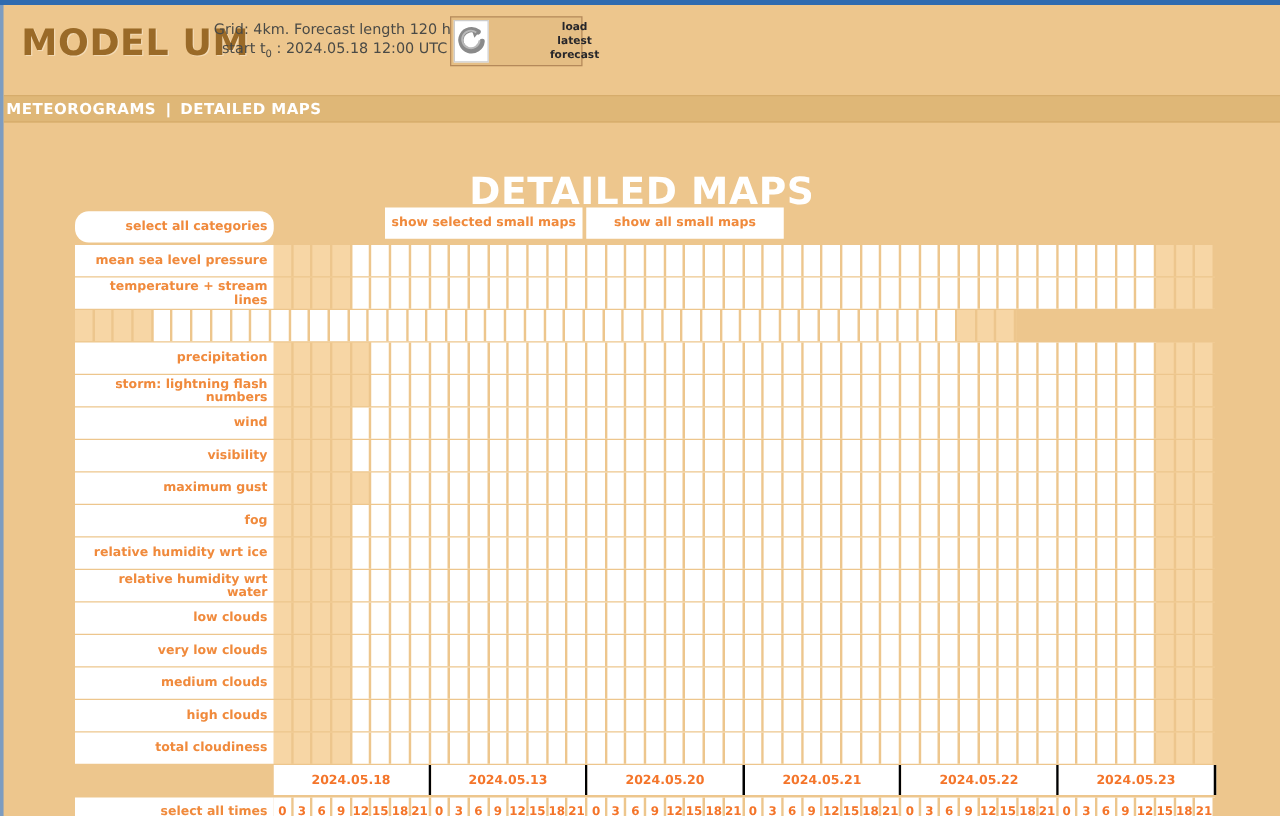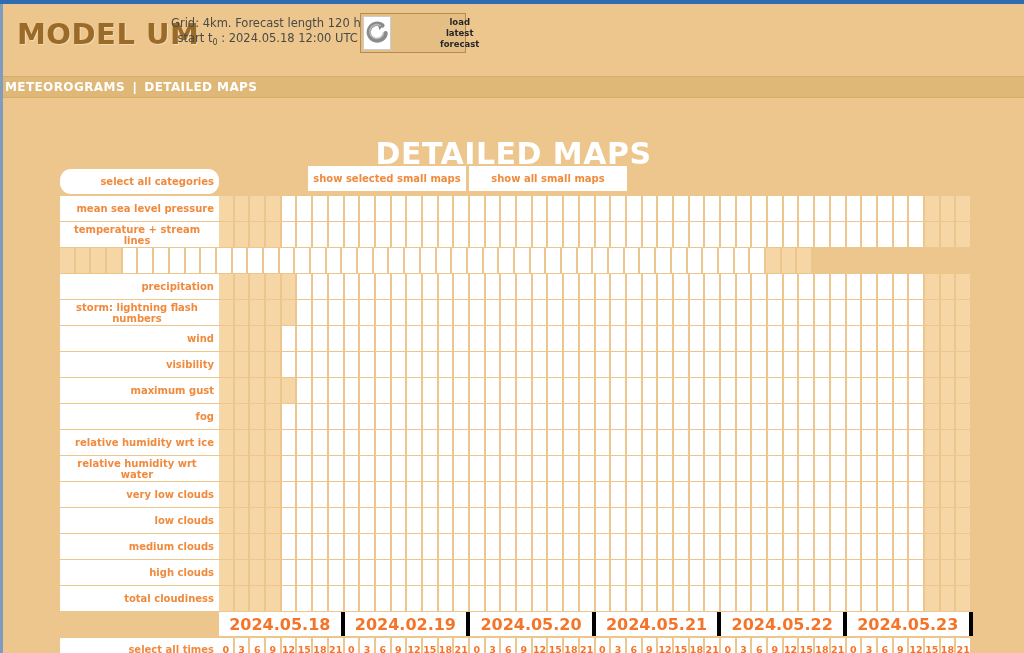--- a/index.html
+++ b/index.html
@@ -154,21 +154,21 @@
   }
 
   
   .cat-row {
     position: relative;
     height: 25px;
     margin-bottom: 1px;
     display: flex;
   }
   .cat-row .label-cell {
-    width: 159px; height: 25px; flex: none; text-align: center;
+    width: 159px; height: 25px; flex: none;
   }
   .cells {
     display: flex;
     margin-left: 0px;
     height: 25px;
   }
   .cell {
     width: 15.7px;
     height: 25px;
     border-right: 2px solid #edc68d;
@@ -180,23 +180,23 @@
   
   #date-row {
     position: relative;
     height: 24px;
     margin-top: 1px;
     margin-left: 159px;
     display: flex;
   }
   .date-cell {
     background: #ffffff;
-    border-right: 4px solid #000000;
+    border-right: 2px solid #000000;
     color: #f4752a;
-    font-size: 16px;
+    font-size: 10px;
     font-weight: bold;
     display: flex; align-items: center; justify-content: center;
     flex: none;
     font-family: "DejaVu Sans", sans-serif;
   }
 
   
   #time-row {
     position: relative;
     height: 23px;
@@ -840,74 +840,74 @@
             <div class="cell on"></div>
             <div class="cell on"></div>
             <div class="cell on"></div>
             <div class="cell on"></div>
             <div class="cell off"></div>
             <div class="cell off"></div>
             <div class="cell off"></div>
           </div>
         </div>
         <div class="cat-row">
+          <div class="label-cell">low clouds</div>
+          <div class="cells">
+            <div class="cell off"></div>
+            <div class="cell off"></div>
+            <div class="cell off"></div>
+            <div class="cell off"></div>
+            <div class="cell on"></div>
+            <div class="cell on"></div>
+            <div class="cell on"></div>
+            <div class="cell on"></div>
+            <div class="cell on"></div>
+            <div class="cell on"></div>
+            <div class="cell on"></div>
+            <div class="cell on"></div>
+            <div class="cell on"></div>
+            <div class="cell on"></div>
+            <div class="cell on"></div>
+            <div class="cell on"></div>
+            <div class="cell on"></div>
+            <div class="cell on"></div>
+            <div class="cell on"></div>
+            <div class="cell on"></div>
+            <div class="cell on"></div>
+            <div class="cell on"></div>
+            <div class="cell on"></div>
+            <div class="cell on"></div>
+            <div class="cell on"></div>
+            <div class="cell on"></div>
+            <div class="cell on"></div>
+            <div class="cell on"></div>
+            <div class="cell on"></div>
+            <div class="cell on"></div>
+            <div class="cell on"></div>
+            <div class="cell on"></div>
+            <div class="cell on"></div>
+            <div class="cell on"></div>
+            <div class="cell on"></div>
+            <div class="cell on"></div>
+            <div class="cell on"></div>
+            <div class="cell on"></div>
+            <div class="cell on"></div>
+            <div class="cell on"></div>
+            <div class="cell on"></div>
+            <div class="cell on"></div>
+            <div class="cell on"></div>
+            <div class="cell on"></div>
+            <div class="cell on"></div>
+            <div class="cell off"></div>
+            <div class="cell off"></div>
+            <div class="cell off"></div>
+          </div>
+        </div>
+        <div class="cat-row">
           <div class="label-cell">very low clouds</div>
-          <div class="cells">
-            <div class="cell off"></div>
-            <div class="cell off"></div>
-            <div class="cell off"></div>
-            <div class="cell off"></div>
-            <div class="cell on"></div>
-            <div class="cell on"></div>
-            <div class="cell on"></div>
-            <div class="cell on"></div>
-            <div class="cell on"></div>
-            <div class="cell on"></div>
-            <div class="cell on"></div>
-            <div class="cell on"></div>
-            <div class="cell on"></div>
-            <div class="cell on"></div>
-            <div class="cell on"></div>
-            <div class="cell on"></div>
-            <div class="cell on"></div>
-            <div class="cell on"></div>
-            <div class="cell on"></div>
-            <div class="cell on"></div>
-            <div class="cell on"></div>
-            <div class="cell on"></div>
-            <div class="cell on"></div>
-            <div class="cell on"></div>
-            <div class="cell on"></div>
-            <div class="cell on"></div>
-            <div class="cell on"></div>
-            <div class="cell on"></div>
-            <div class="cell on"></div>
-            <div class="cell on"></div>
-            <div class="cell on"></div>
-            <div class="cell on"></div>
-            <div class="cell on"></div>
-            <div class="cell on"></div>
-            <div class="cell on"></div>
-            <div class="cell on"></div>
-            <div class="cell on"></div>
-            <div class="cell on"></div>
-            <div class="cell on"></div>
-            <div class="cell on"></div>
-            <div class="cell on"></div>
-            <div class="cell on"></div>
-            <div class="cell on"></div>
-            <div class="cell on"></div>
-            <div class="cell on"></div>
-            <div class="cell off"></div>
-            <div class="cell off"></div>
-            <div class="cell off"></div>
-          </div>
-        </div>
-        <div class="cat-row">
-          <div class="label-cell">low clouds</div>
           <div class="cells">
             <div class="cell off"></div>
             <div class="cell off"></div>
             <div class="cell off"></div>
             <div class="cell off"></div>
             <div class="cell on"></div>
             <div class="cell on"></div>
             <div class="cell on"></div>
             <div class="cell on"></div>
             <div class="cell on"></div>
@@ -1108,21 +1108,21 @@
             <div class="cell on"></div>
             <div class="cell off"></div>
             <div class="cell off"></div>
             <div class="cell off"></div>
           </div>
         </div>
       </div>
 
     <div id="date-row">
         <div class="date-cell" style="width: 125.6px;">2024.05.18</div>
-        <div class="date-cell" style="width: 125.6px;">2024.02.19</div>
+        <div class="date-cell" style="width: 125.6px;">2024.05.13</div>
         <div class="date-cell" style="width: 125.6px;">2024.05.20</div>
         <div class="date-cell" style="width: 125.6px;">2024.05.21</div>
         <div class="date-cell" style="width: 125.6px;">2024.05.22</div>
         <div class="date-cell" style="width: 125.6px;">2024.05.23</div>
       </div>
 
     <div id="time-row">
       <div class="label-cell" id="select-all-times">select all times</div>
       <div id="time-cells" style="display:flex;">
           <div class="time-cell">0</div>

